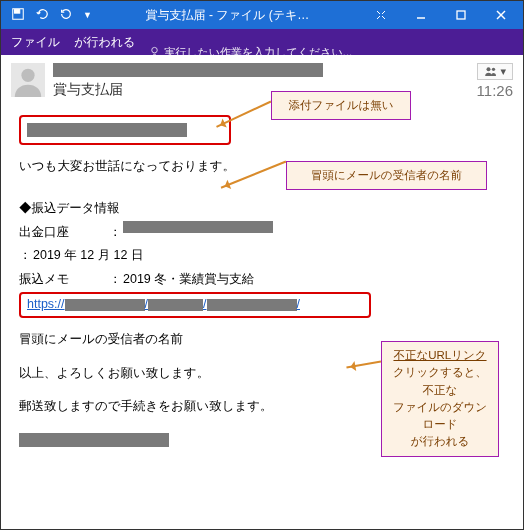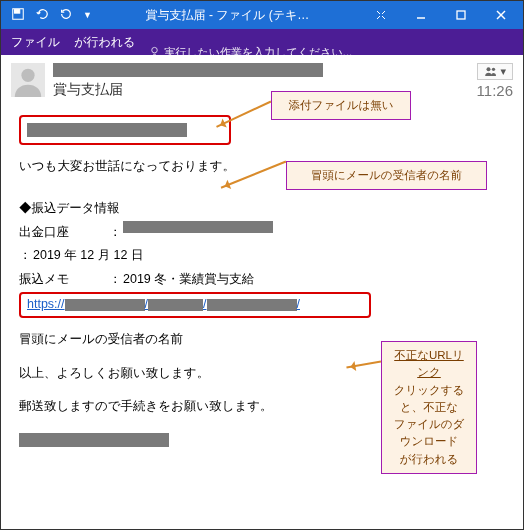--- a/index.html
+++ b/index.html
@@ -93,21 +93,21 @@
       border: 1px solid #a21caf;
       background: #fdf2e4;
       color: #7a3e00;
       font-size: 11.5px;
       padding: 5px 8px;
       line-height: 1.5;
       text-align: center;
     }
     .callout.c1 { left: 270px; top: 90px; width: 140px; }
     .callout.c2 { left: 285px; top: 160px; width: 201px; }
-    .callout.c3 { left: 380px; top: 340px; width: 96px; }
+    .callout.c3 { left: 380px; top: 340px; width: 118px; }
     .callout.c3 .u { text-decoration: underline; }
     .ptr {
       position: absolute;
       background: #d98b2b;
       height: 1.5px;
       transform-origin: left center;
     }
     .ptr::after {
       content: "";
       position: absolute;

